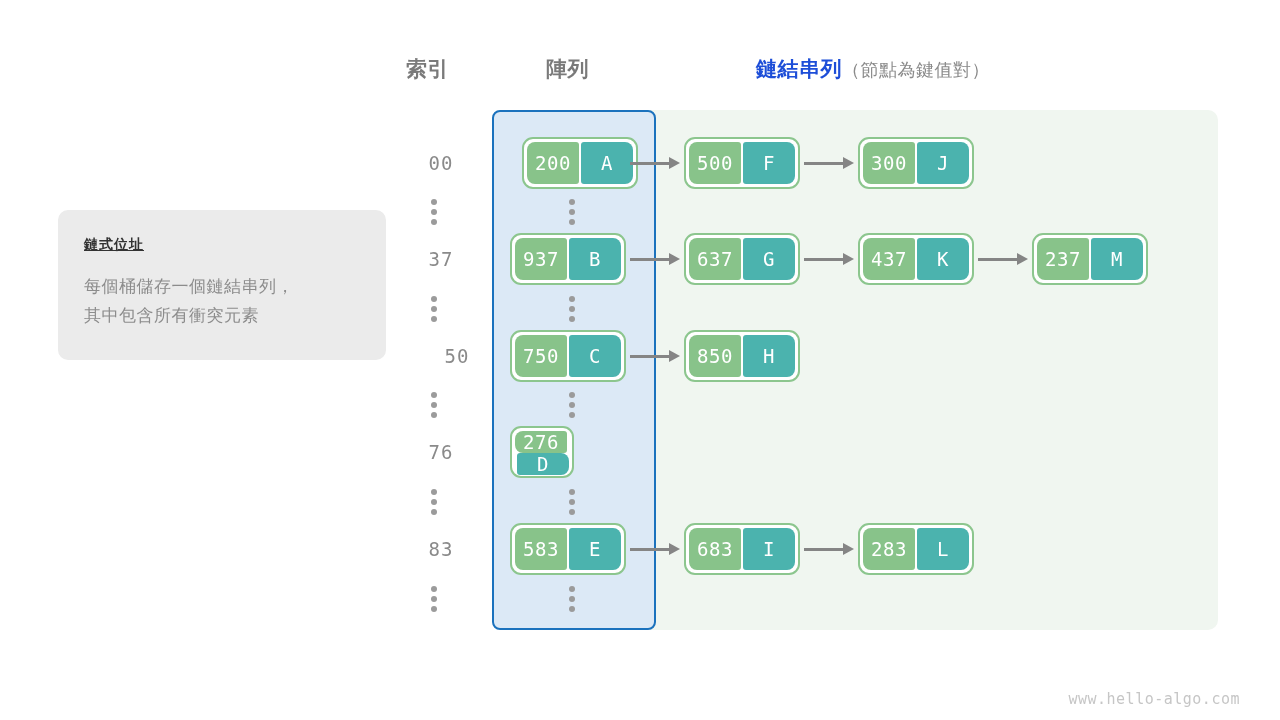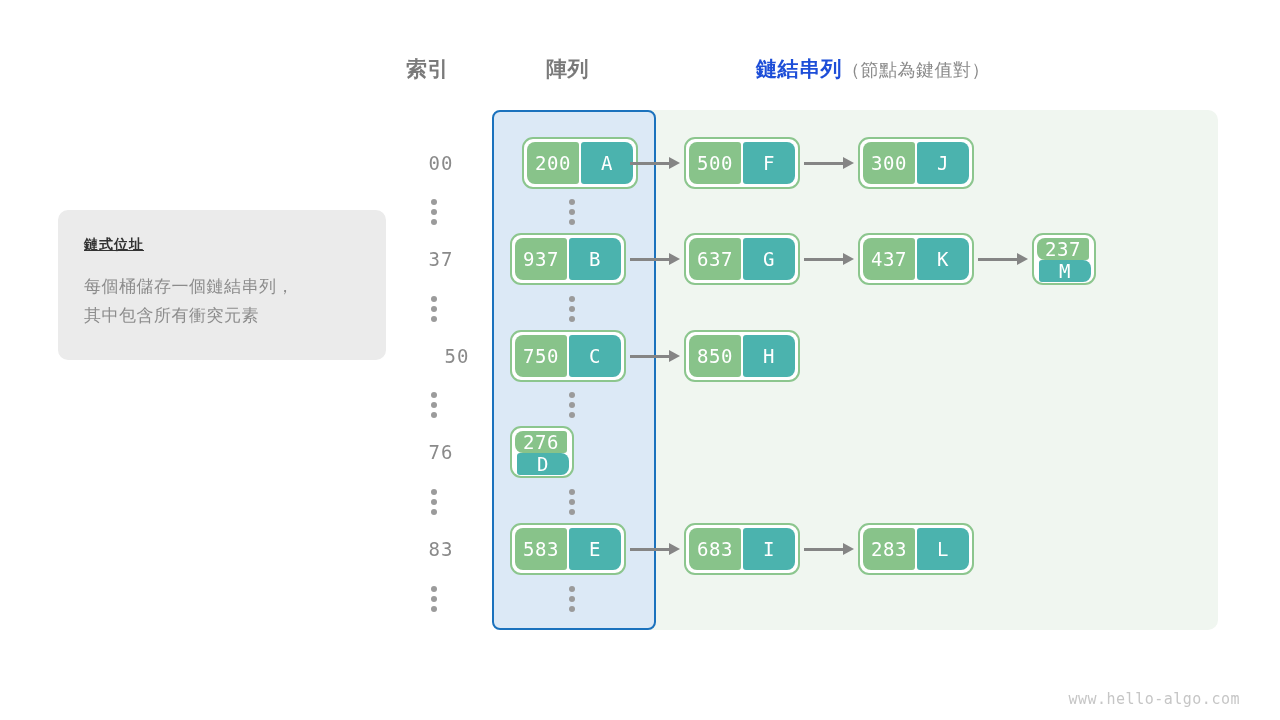--- a/index.html
+++ b/index.html
@@ -287,21 +287,21 @@
         <div class="head"></div>
       </div>
       <div class="node" style="left: 858px; top: 233px;">
         <div class="cell key">437</div>
         <div class="cell val">K</div>
       </div>
       <div class="arrow" style="left: 978px; top: 233px; width: 50px;">
         <div class="shaft"></div>
         <div class="head"></div>
       </div>
-      <div class="node" style="left: 1032px; top: 233px; flex-direction: column;">
+      <div class="node" style="left: 1032px; top: 233px;">
         <div class="cell key">237</div>
         <div class="cell val">M</div>
       </div>
       <div class="vdots" style="left: 430px; top: 296px;">
         <i></i>
         <i></i>
         <i></i>
       </div>
       <div class="vdots" style="left: 568px; top: 296px;">
         <i></i>

